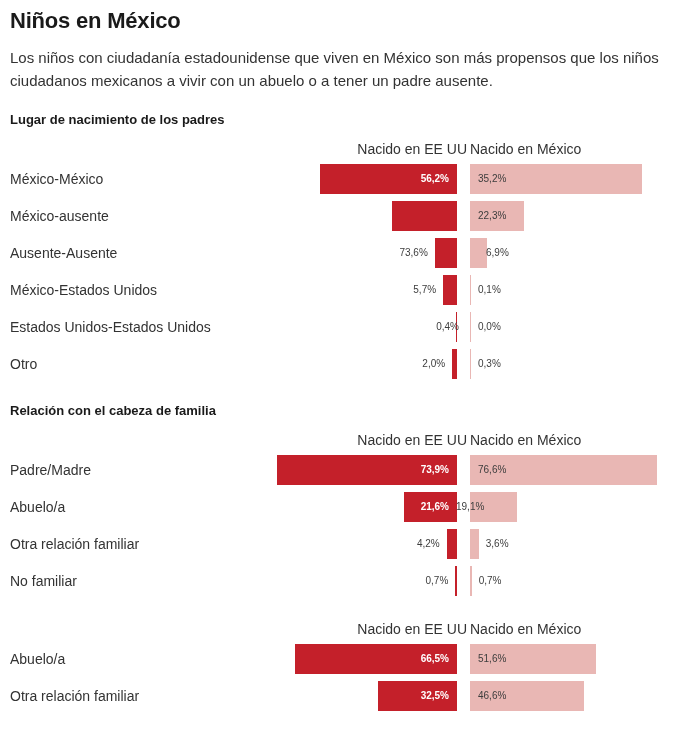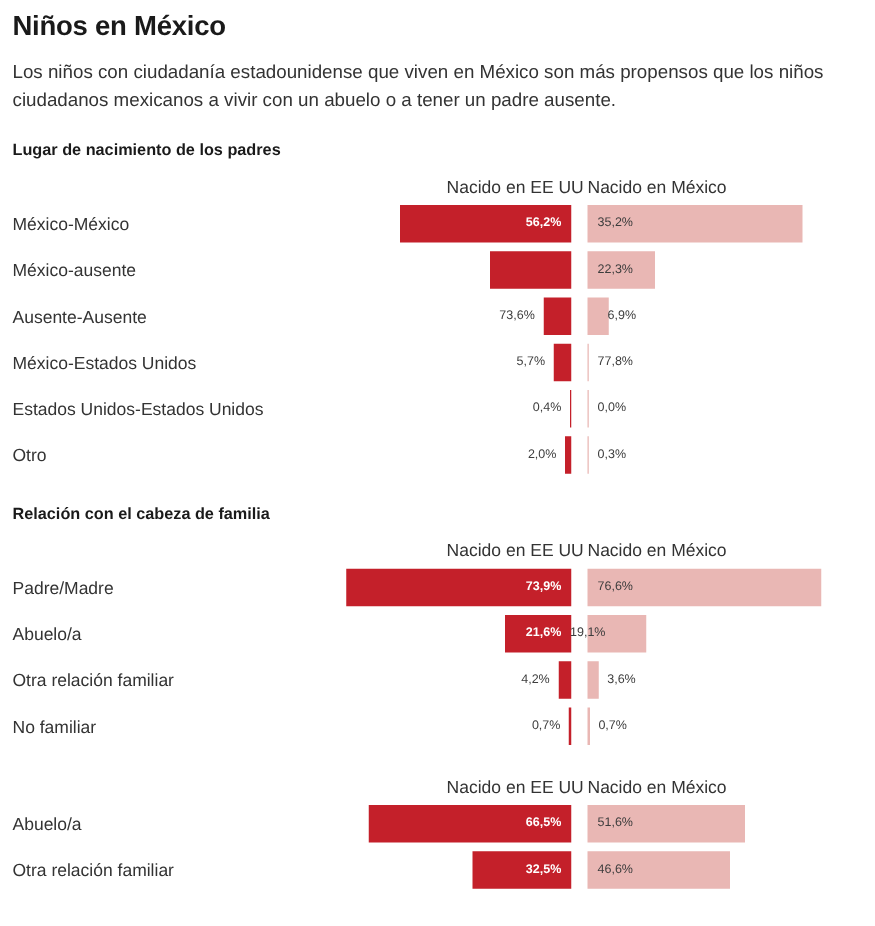--- a/index.html
+++ b/index.html
@@ -106,26 +106,26 @@
             <div class="bar us" style="right: 243px; width: 22.204px;"></div>
             <span class="val" style="right: 272.204px;">73,6%</span>
             <div class="bar mx" style="left: 470px; width: 16.836px;"></div>
             <span class="val" style="left: 486px;">6,9%</span>
           </div>
           <div class="row">
             <span class="cat">México-Estados Unidos</span>
             <div class="bar us" style="right: 243px; width: 13.908px;"></div>
             <span class="val" style="right: 263.908px;">5,7%</span>
             <div class="bar mx" style="left: 470px; width: 1px;"></div>
-            <span class="val" style="left: 478px;">77,8%</span>
+            <span class="val" style="left: 478px;">0,1%</span>
           </div>
           <div class="row">
             <span class="cat">Estados Unidos-Estados Unidos</span>
             <div class="bar us" style="right: 243px; width: 1px;"></div>
-            <span class="val" style="right: 251px;">0,4%</span>
+            <span class="val" style="right: 241px;">0,4%</span>
             <div class="bar mx" style="left: 470px; width: 1px;"></div>
             <span class="val" style="left: 478px;">0,0%</span>
           </div>
           <div class="row">
             <span class="cat">Otro</span>
             <div class="bar us" style="right: 243px; width: 4.88px;"></div>
             <span class="val" style="right: 254.88px;">2,0%</span>
             <div class="bar mx" style="left: 470px; width: 1px;"></div>
             <span class="val" style="left: 478px;">0,3%</span>
           </div>

